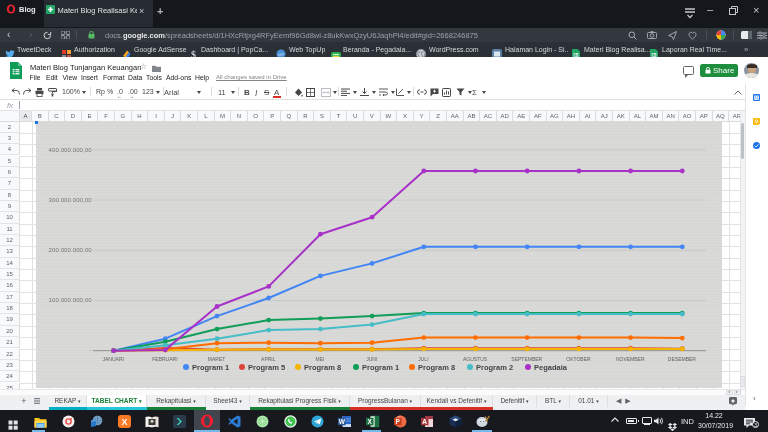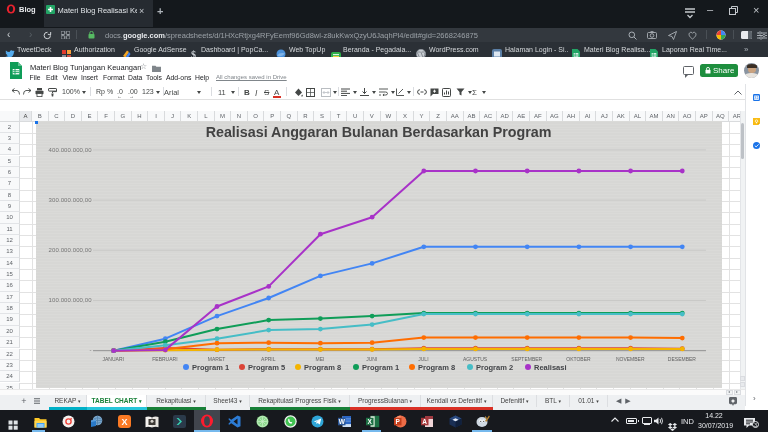--- a/index.html
+++ b/index.html
@@ -270,20 +270,24 @@
         <path d="M0.5 0.5 H8.5 L5.5 4 V7.5 L3.5 6.5 V4 Z" fill="#444746"></path>
       </svg>
 <div class="abs" style="left:468px;top:6.5px;width:0;height:0;border-left:2.5px solid transparent;border-right:2.5px solid transparent;border-top:3px solid #444746;"></div>
 <div class="abs" style="left:472px;top:3.5px;font-size:8px;color:#444746;white-space:nowrap;">Σ</div>
 <div class="abs" style="left:482px;top:6.5px;width:0;height:0;border-left:2.5px solid transparent;border-right:2.5px solid transparent;border-top:3px solid #444746;"></div>
 <svg class="abs" style="left:734px;top:6px;" width="8" height="5" viewBox="0 0 8 5">
         <path d="M0.5 4.5 L4 1 L7.5 4.5" fill="none" stroke="#5f6368" stroke-width="1"></path>
       </svg>
 </div>
 
+<div class="abs" style="left:0;top:99.5px;width:768px;height:11.5px;background:#fff;border-bottom:1px solid #e1e3e6;">
+  <div class="abs" style="left:7px;top:1.5px;font-size:8px;font-style:italic;color:#9aa0a6;">fx</div>
+  <div class="abs" style="left:19px;top:1.5px;width:1px;height:8px;background:#9aa0a6;"></div>
+</div>
 
 <div class="abs" style="left:0;top:111px;width:745px;height:278px;background:#fff;overflow:hidden;">
   <div class="abs" style="left:0;top:0;width:745px;height:10.5px;">
         <div style="position:absolute;left:0;top:0;width:20px;height:10.5px;background:#f8f9fa;border-right:1px solid #d9dbdd;border-bottom:1px solid #d9dbdd;box-sizing:border-box;"></div>
 <div style="position:absolute;left:20px;top:0;width:12px;height:10.5px;background:#e8eaed;border-right:1px solid #d9dbdd;border-bottom:1px solid #d9dbdd;box-sizing:border-box;font-size:6px;color:#444;text-align:center;line-height:10px;">A</div>
 <div style="position:absolute;left:32.0px;top:0;width:16.6px;height:10.5px;background:#f8f9fa;border-right:1px solid #d9dbdd;border-bottom:1px solid #d9dbdd;box-sizing:border-box;font-size:6px;color:#5f6368;text-align:center;line-height:10px;">B</div>
 <div style="position:absolute;left:48.6px;top:0;width:16.6px;height:10.5px;background:#f8f9fa;border-right:1px solid #d9dbdd;border-bottom:1px solid #d9dbdd;box-sizing:border-box;font-size:6px;color:#5f6368;text-align:center;line-height:10px;">C</div>
 <div style="position:absolute;left:65.2px;top:0;width:16.6px;height:10.5px;background:#f8f9fa;border-right:1px solid #d9dbdd;border-bottom:1px solid #d9dbdd;box-sizing:border-box;font-size:6px;color:#5f6368;text-align:center;line-height:10px;">D</div>
 <div style="position:absolute;left:81.8px;top:0;width:16.6px;height:10.5px;background:#f8f9fa;border-right:1px solid #d9dbdd;border-bottom:1px solid #d9dbdd;box-sizing:border-box;font-size:6px;color:#5f6368;text-align:center;line-height:10px;">E</div>
 <div style="position:absolute;left:98.4px;top:0;width:16.6px;height:10.5px;background:#f8f9fa;border-right:1px solid #d9dbdd;border-bottom:1px solid #d9dbdd;box-sizing:border-box;font-size:6px;color:#5f6368;text-align:center;line-height:10px;">F</div>
@@ -515,21 +519,20 @@
 <circle cx="232.7" cy="165.4" r="2.4" fill="#a832c8"></circle>
 <circle cx="284.4" cy="113.2" r="2.4" fill="#a832c8"></circle>
 <circle cx="336.1" cy="96.2" r="2.4" fill="#a832c8"></circle>
 <circle cx="387.8" cy="50.0" r="2.4" fill="#a832c8"></circle>
 <circle cx="439.5" cy="50.0" r="2.4" fill="#a832c8"></circle>
 <circle cx="491.2" cy="50.0" r="2.4" fill="#a832c8"></circle>
 <circle cx="542.9" cy="50.0" r="2.4" fill="#a832c8"></circle>
 <circle cx="594.6" cy="50.0" r="2.4" fill="#a832c8"></circle>
 <circle cx="646.3" cy="50.0" r="2.4" fill="#a832c8"></circle>
 </svg>
-  <div class="abs" style="left:0;top:3px;width:686px;text-align:center;font-size:14.3px;font-weight:bold;color:#424242;">Realisasi Anggaran Bulanan Berdasarkan Program</div>
   <div style="position:absolute;right:630px;top:25.4px;font-size:6px;color:#757575;letter-spacing:0.1px;">400.000.000,00</div>
 <div style="position:absolute;right:630px;top:75.6px;font-size:6px;color:#757575;letter-spacing:0.1px;">300.000.000,00</div>
 <div style="position:absolute;right:630px;top:125.8px;font-size:6px;color:#757575;letter-spacing:0.1px;">200.000.000,00</div>
 <div style="position:absolute;right:630px;top:176.0px;font-size:6px;color:#757575;letter-spacing:0.1px;">100.000.000,00</div>
 <div style="position:absolute;right:630px;top:226.2px;font-size:6px;color:#757575;letter-spacing:0.1px;">-</div>
   <div style="position:absolute;left:77.6px;top:234.7px;width:60px;margin-left:-30px;text-align:center;font-size:5px;color:#5f5f5f;">JANUARI</div>
 <div style="position:absolute;left:129.3px;top:234.7px;width:60px;margin-left:-30px;text-align:center;font-size:5px;color:#5f5f5f;">FEBRUARI</div>
 <div style="position:absolute;left:181.0px;top:234.7px;width:60px;margin-left:-30px;text-align:center;font-size:5px;color:#5f5f5f;">MARET</div>
 <div style="position:absolute;left:232.7px;top:234.7px;width:60px;margin-left:-30px;text-align:center;font-size:5px;color:#5f5f5f;">APRIL</div>
 <div style="position:absolute;left:284.4px;top:234.7px;width:60px;margin-left:-30px;text-align:center;font-size:5px;color:#5f5f5f;">MEI</div>
@@ -546,21 +549,21 @@
 <div style="position:absolute;left:212.4px;top:241.5px;font-size:7.5px;font-weight:bold;color:#424448;">Program 5</div>
 <div style="position:absolute;left:259.4px;top:243px;width:6px;height:6px;border-radius:50%;background:#f4b400;"></div>
 <div style="position:absolute;left:268.4px;top:241.5px;font-size:7.5px;font-weight:bold;color:#424448;">Program 8</div>
 <div style="position:absolute;left:317.4px;top:243px;width:6px;height:6px;border-radius:50%;background:#0f9d58;"></div>
 <div style="position:absolute;left:326.4px;top:241.5px;font-size:7.5px;font-weight:bold;color:#424448;">Program 1</div>
 <div style="position:absolute;left:373.4px;top:243px;width:6px;height:6px;border-radius:50%;background:#ff6d00;"></div>
 <div style="position:absolute;left:382.4px;top:241.5px;font-size:7.5px;font-weight:bold;color:#424448;">Program 8</div>
 <div style="position:absolute;left:431.4px;top:243px;width:6px;height:6px;border-radius:50%;background:#46bdc6;"></div>
 <div style="position:absolute;left:440.4px;top:241.5px;font-size:7.5px;font-weight:bold;color:#424448;">Program 2</div>
 <div style="position:absolute;left:489.4px;top:243px;width:6px;height:6px;border-radius:50%;background:#a832c8;"></div>
-<div style="position:absolute;left:498.4px;top:241.5px;font-size:7.5px;font-weight:bold;color:#424448;">Realisasi</div>
+<div style="position:absolute;left:498.4px;top:241.5px;font-size:7.5px;font-weight:bold;color:#424448;">Pegadaia</div>
 </div>
 <div class="abs" style="left:35px;top:120.5px;width:3px;height:3px;background:#1a73e8;"></div>
 
 <div class="abs" style="left:739.5px;top:111px;width:5px;height:278px;background:#f1f3f4;border-left:1px solid #e3e5e8;"></div>
 <div class="abs" style="left:740.5px;top:123px;width:3.5px;height:36px;background:#bdc1c6;border-radius:2px;"></div>
 <div class="abs" style="left:745px;top:84px;width:23px;height:322px;background:#fff;border-left:1px solid #e1e3e6;"></div>
 <svg class="abs" style="left:753px;top:94px;" width="7" height="7" viewBox="0 0 9 9">
       <rect width="9" height="9" rx="1.5" fill="#1a73e8"></rect>
       <rect x="1.5" y="2" width="6" height="5.5" fill="#fff"></rect>
       <text x="4.5" y="6.8" font-size="4.5" text-anchor="middle" fill="#1a73e8" font-family="Liberation Sans">31</text>

